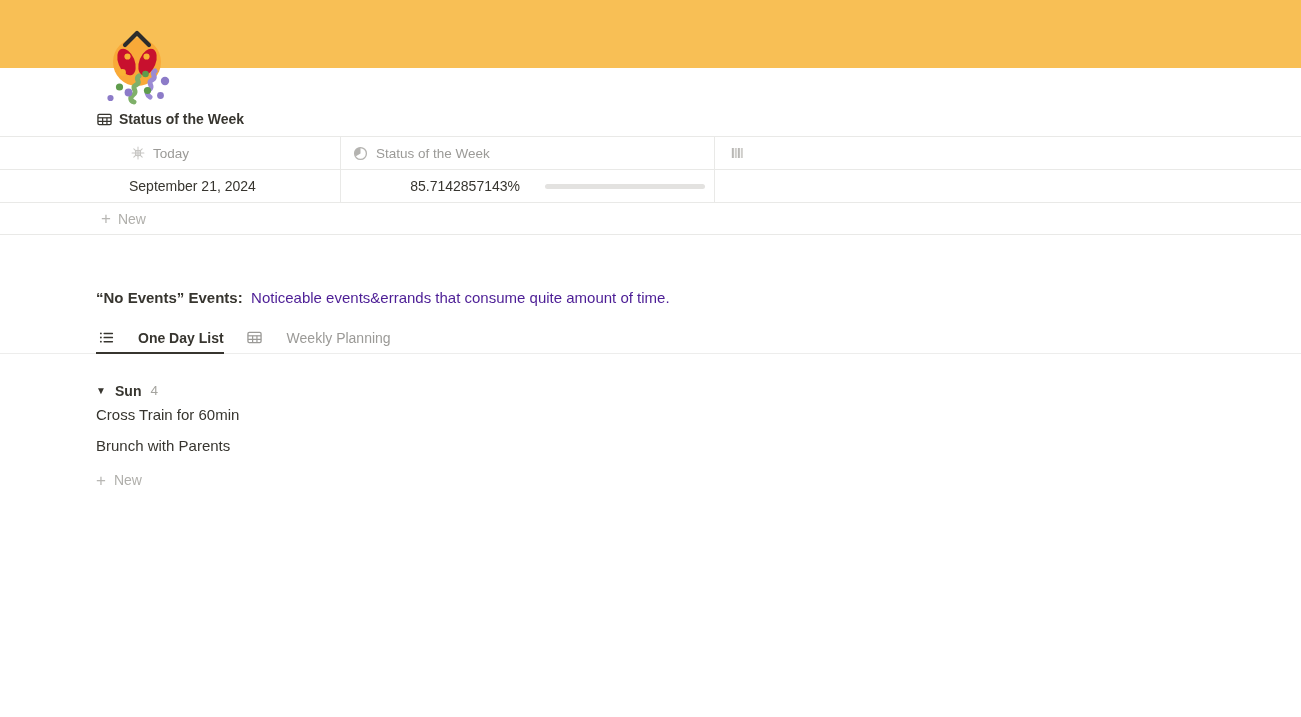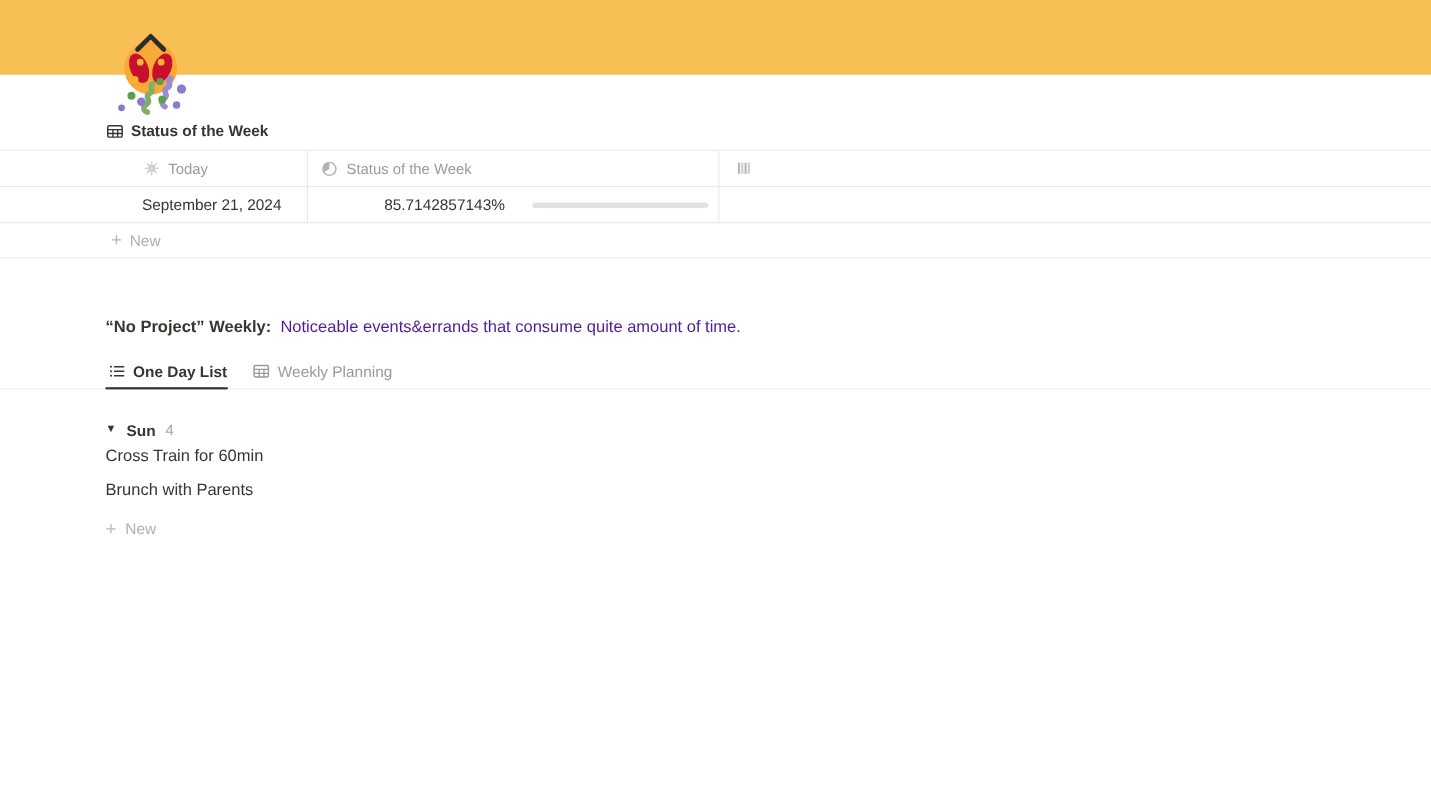--- a/index.html
+++ b/index.html
@@ -74,21 +74,21 @@
   }
   .cell {
     height: 33px;
     display: flex;
     align-items: center;
     border-right: 1px solid #e9e9e7;
     padding: 0 8px;
     overflow: hidden;
     white-space: nowrap;
   }
-  .c1 { width: 280px; padding-left: 129px; }
+  .c1 { width: 341px; padding-left: 129px; }
   .c2 { width: 374px; }
   .c3 { flex: 1; border-right: none; padding-left: 16px; }
 
   .thead .cell { color: #9b9a97; font-size: 13.5px; gap: 8px; }
   .thead .c1 { padding-left: 130px; }
   .thead .c2 { padding-left: 12px; }
 
   .hdr-ico { display: inline-flex; width: 15px; height: 15px; align-items: center; justify-content: center; flex: 0 0 15px; }
 
   .tbody .c1 { color: #37352f; }
@@ -144,21 +144,21 @@
     margin-top: 13px;
     margin-left: -96px;
     padding-left: 96px;
     width: 1301px;
     border-bottom: 1px solid #ededec;
     height: 31px;
   }
   .tab {
     display: flex;
     align-items: center;
-    gap: 7px;
+    gap: 24px;
     height: 30px;
     padding: 0 9px 0 2px;
     font-size: 14px;
     color: #9b9a97;
     position: relative;
     margin-right: 12px;
   }
   .tab .t-ico { display: inline-flex; width: 16px; height: 16px; align-items: center; justify-content: center; }
   .tab.active { color: #37352f; font-weight: 600; }
   .tab.active::after {
@@ -306,21 +306,21 @@
       <div class="cell c3"></div>
     </div>
 
     <div class="new-row">
       <span class="plus">+</span>
       <span>New</span>
     </div>
   </div>
 
   <div class="para">
-    <b>“No Project” Weekly:</b><span>&nbsp; </span><span class="desc">Noticeable events&amp;errands that consume quite amount of time.</span>
+    <b>“No Events” Events:</b><span>&nbsp; </span><span class="desc">Noticeable events&amp;errands that consume quite amount of time.</span>
   </div>
 
   <div class="tabs">
     <div class="tab active">
       <span class="t-ico">
         <svg width="15" height="15" viewBox="0 0 16 16">
           <g fill="#37352f">
             <circle cx="2" cy="3.6" r="1"></circle>
               <circle cx="2" cy="8" r="1"></circle>
               <circle cx="2" cy="12.4" r="1"></circle>

